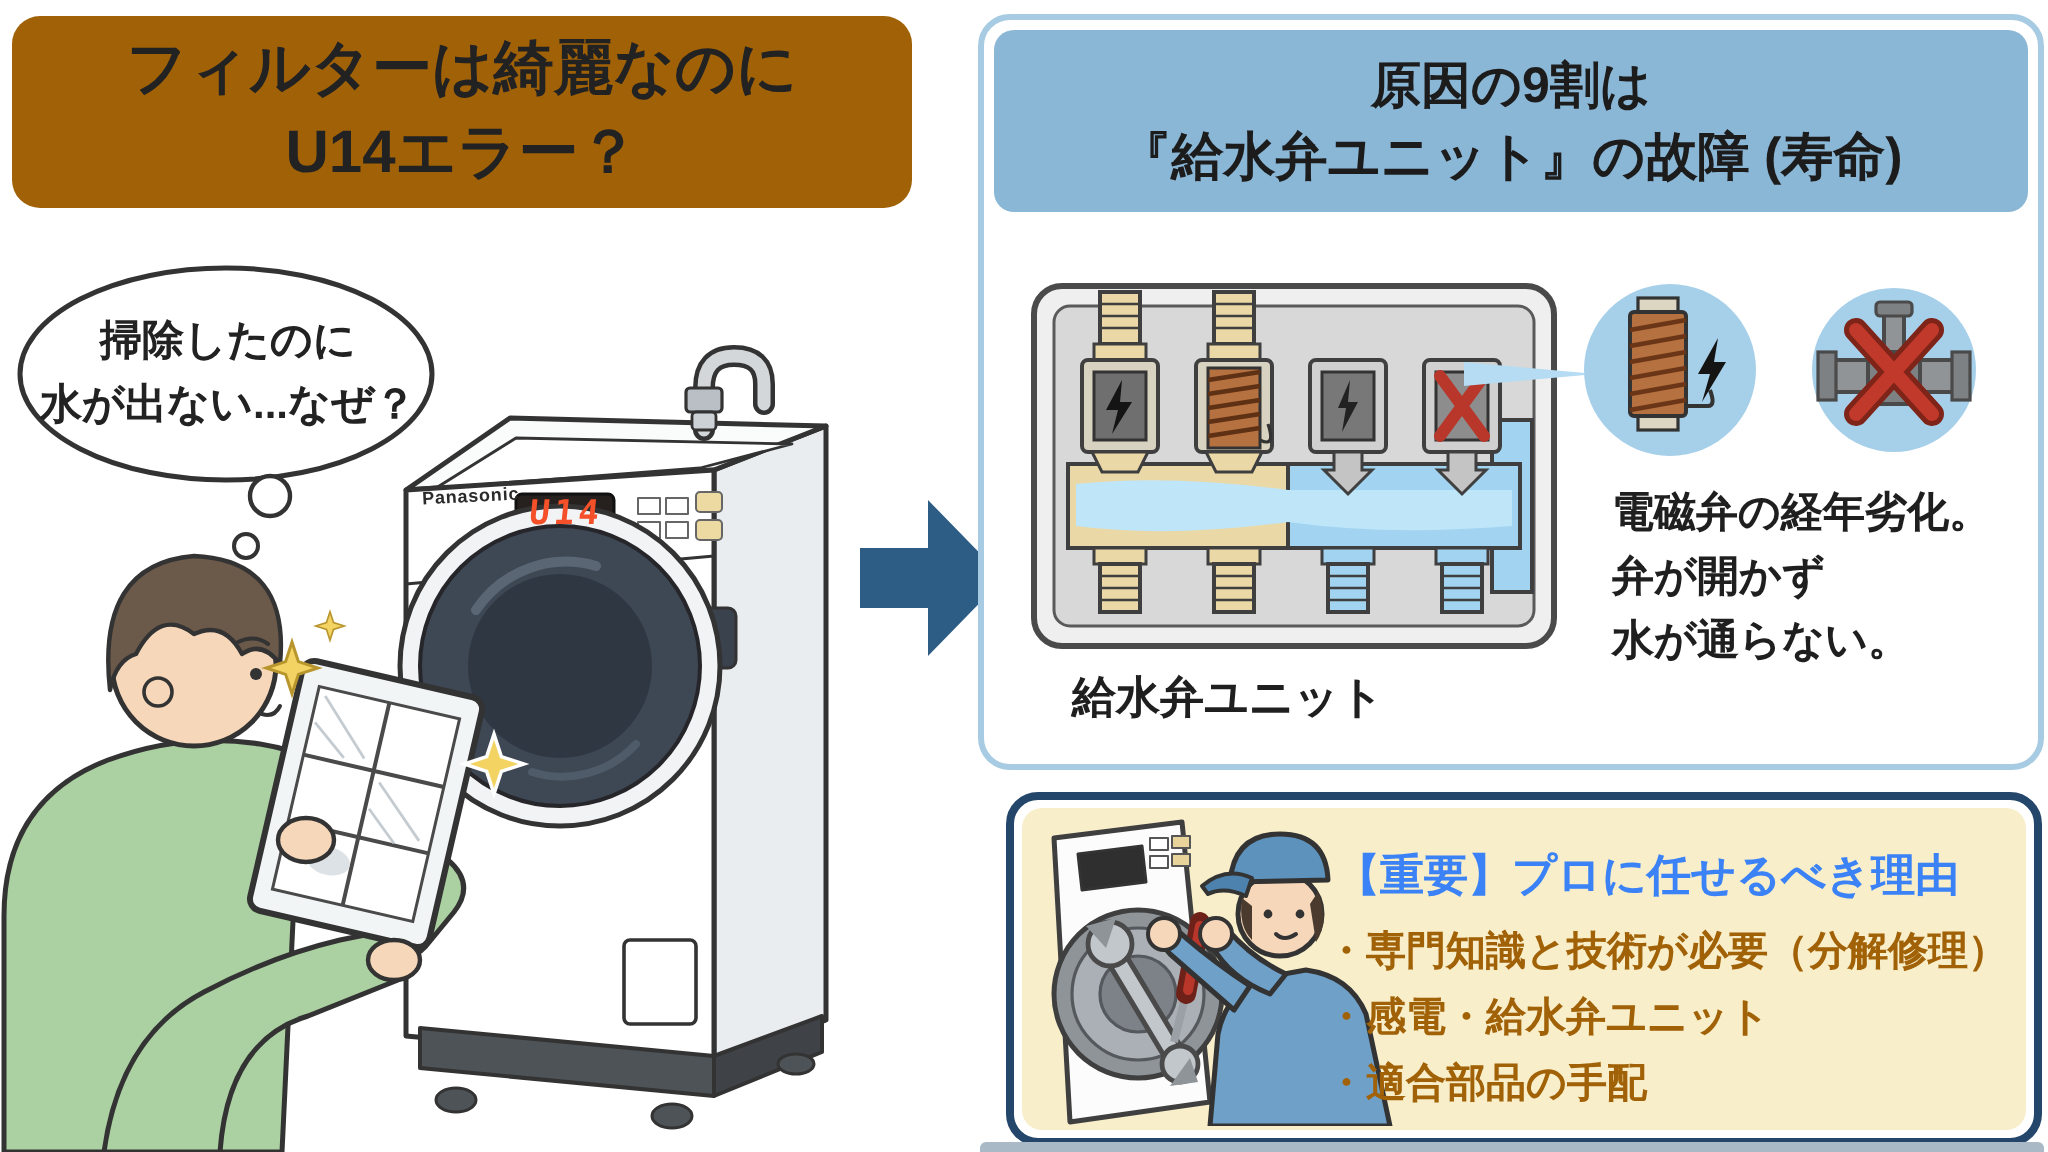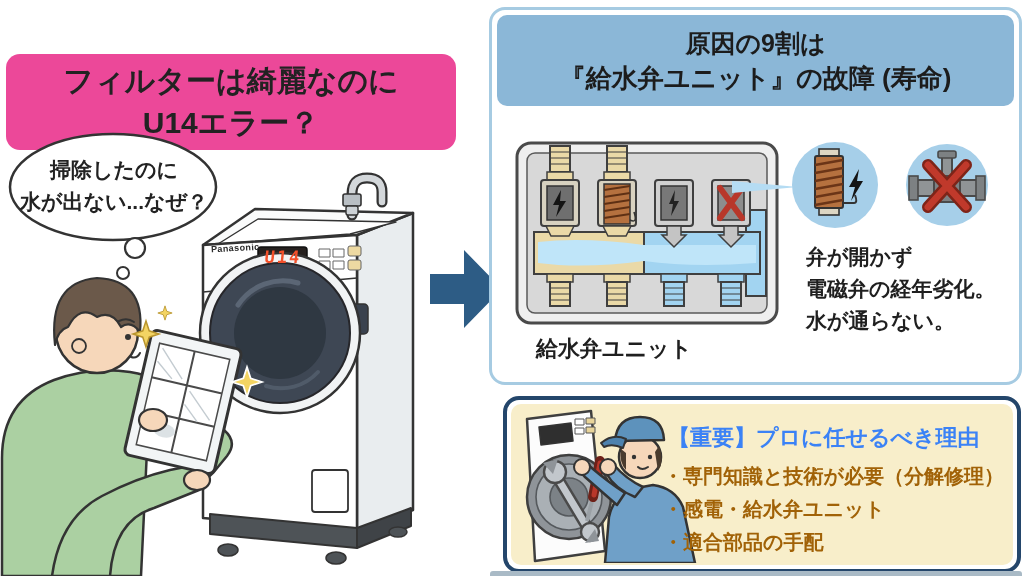--- a/index.html
+++ b/index.html
@@ -1,21 +1,21 @@
 <!DOCTYPE html>
 <html><head>
 <meta charset="utf-8">
 <style>
   html,body{margin:0;padding:0;background:#fff;}
   .stage{position:relative;width:1024px;height:576px;background:#ffffff;overflow:hidden;
          font-family:"Liberation Sans","DejaVu Sans",sans-serif;color:#1e1e1e;}
   .abs{position:absolute;}
   
-  .banner-left{left:6px;top:8px;width:450px;height:96px;background:#ec4899;border-radius:14px;
-    display:flex;flex-direction:column;align-items:center;justify-content:center;margin-top:46px;}
+  .banner-left{left:6px;top:8px;width:450px;height:96px;background:#a16207;border-radius:14px;
+    display:flex;flex-direction:column;align-items:center;justify-content:center;}
   .banner-left .l{font-size:30px;font-weight:bold;line-height:42px;color:#222;}
   
   .bubble-t{left:12px;top:156px;width:204px;text-align:center;font-size:21px;font-weight:bold;color:#222;}
   .bubble-t2{left:6px;top:188px;width:216px;text-align:center;font-size:21px;font-weight:bold;color:#222;}
   
   .brand{left:211px;top:243px;font-size:9px;font-weight:bold;letter-spacing:.4px;color:#2b2b2b;transform:rotate(-3deg);}
   .display-code{left:259px;top:246px;width:48px;height:22px;display:flex;align-items:center;justify-content:center;
     font-family:"DejaVu Sans Mono",monospace;font-size:17px;font-weight:bold;color:#f4502a;
     letter-spacing:2px;transform:skewX(-6deg);}
   
@@ -218,22 +218,22 @@
       <rect x="8" y="37" width="68" height="16" fill="#909496" stroke="#4a4a4a" stroke-width="2"></rect>
       <rect x="4" y="33" width="9" height="24" fill="#7d8183" stroke="#4a4a4a" stroke-width="1.6"></rect>
       <rect x="71" y="33" width="9" height="24" fill="#7d8183" stroke="#4a4a4a" stroke-width="1.6"></rect>
       <rect x="29" y="33" width="26" height="26" fill="#7d8183" stroke="#4a4a4a" stroke-width="2"></rect>
       <path d="M23,22 L61,64 M61,22 L23,64" stroke="#7e2418" stroke-width="12" stroke-linecap="round"></path>
       <path d="M23,22 L61,64 M61,22 L23,64" stroke="#c0392b" stroke-width="7" stroke-linecap="round"></path>
     </g>
   </svg>
 
   <div class="abs explain">
+    <div>電磁弁の経年劣化。</div>
     <div>弁が開かず</div>
-    <div>電磁弁の経年劣化。</div>
     <div>水が通らない。</div>
   </div>
 
   <div class="abs important-panel"></div>
   <div class="abs cream"></div>
 
   <svg class="abs" style="left:513px;top:405px;" width="185" height="158" viewBox="0 0 185 158">
     <g stroke-linejoin="round">
       <polygon points="14,14 78,6 92,146 22,156" fill="#fcfcfc" stroke="#3f3f3f" stroke-width="2.5"></polygon>
       <polygon points="26,22 58,18 60,36 28,40" fill="#2f2f2f" stroke="#333" stroke-width="1.5"></polygon>

